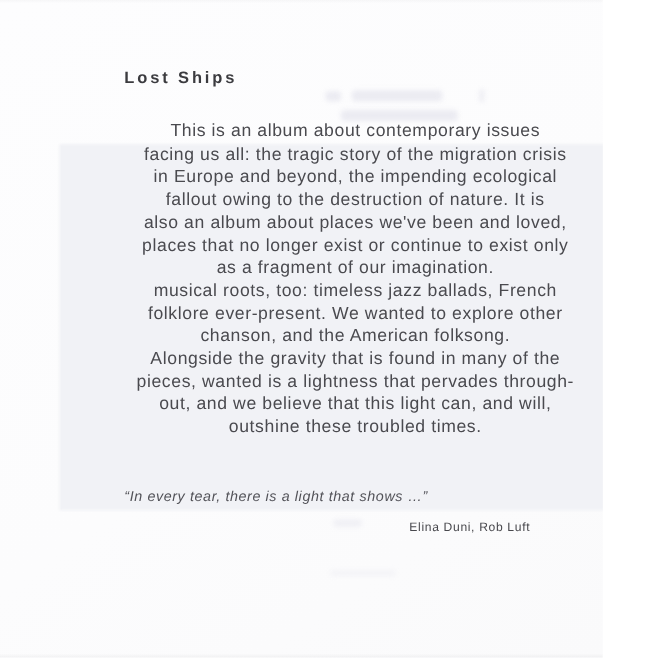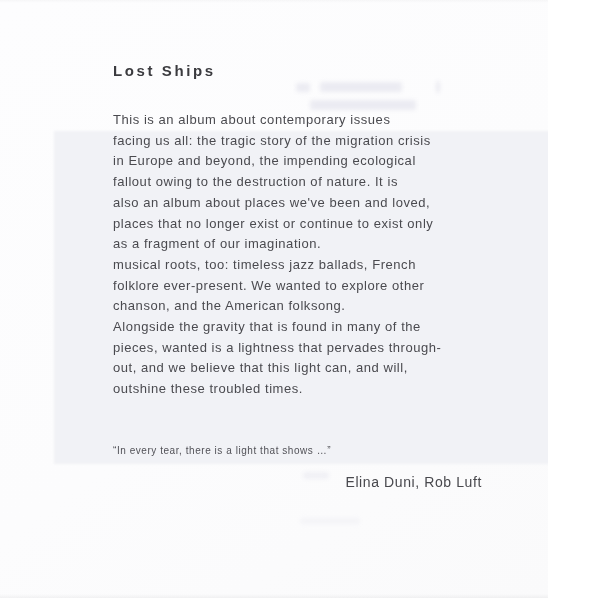--- a/index.html
+++ b/index.html
@@ -61,42 +61,44 @@
     font-size: 15px;
     font-weight: 700;
     letter-spacing: 2.6px;
     color: #3b3b3f;
   }
   .liner-text {
     position: absolute;
     left: 113px;
     top: 110px;
     width: 420px;
-    font-size: 13px;
+    font-size: 16px;
     line-height: 20.7px;
     letter-spacing: 0.55px;
     color: #4a4a4f;
+    text-align: center;
   }
   .quote-line {
     position: absolute;
     left: 113px;
     top: 441px;
     width: 420px;
-    font-size: 10px;
+    font-size: 13px;
     line-height: 20.7px;
     letter-spacing: 0.55px;
+    font-style: italic;
     color: #515157;
   }
   .attribution {
     position: absolute;
     left: 113px;
     top: 474px;
     width: 369px;
     text-align: right;
-    font-size: 14px;
+    font-size: 11px;
     letter-spacing: 0.6px;
     color: #48484d;
   }
 </style>
 </head>
 <body>
 
 <div id="stage">
 
   <div class="showthrough-panel"></div>

